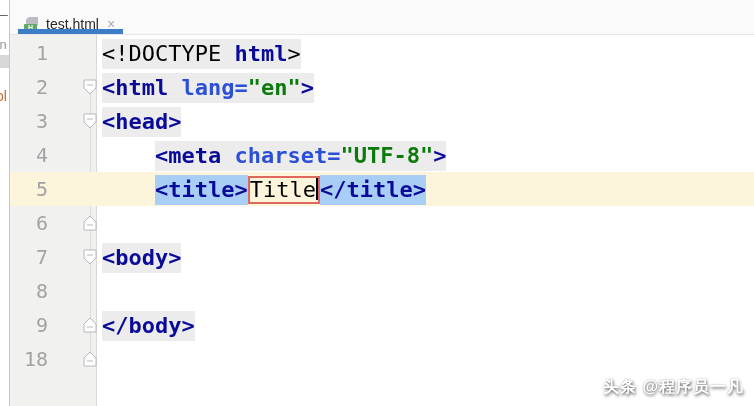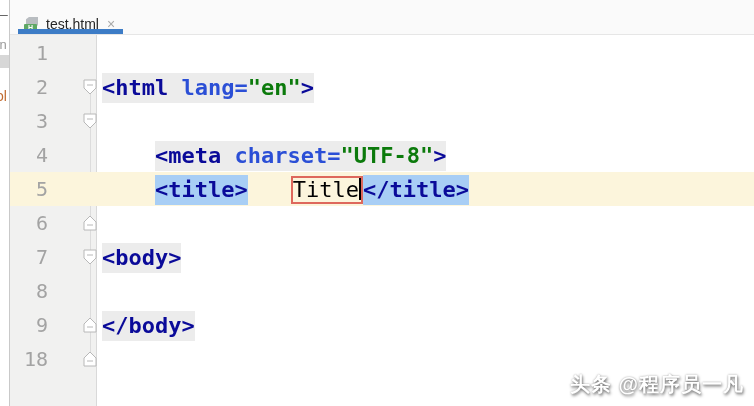--- a/index.html
+++ b/index.html
@@ -46,33 +46,33 @@
            font-family:"DejaVu Sans Mono", monospace; font-size:20px;
            line-height:34px; color:#A3A3A3; flex:none; }
   .g-fold { width:44px; position:relative; flex:none; }
   .g-fold svg { position:absolute; left:29px; top:9px; }
   .code { flex:1; padding-left:4px; white-space:pre;
           font-family:"DejaVu Sans Mono", monospace; font-size:22px; line-height:34px; }
   .tok { display:inline-block; height:30px; line-height:30px; vertical-align:middle;
          white-space:pre; }
   .bg-gray { background:#ECECEC; }
   .bg-sel  { background:#A8CEF5; }
-  .bg-box  { background:#FCF5DC; border:2px solid #DE685C; height:28px; line-height:24px;margin-left:43px; }
+  .bg-box  { background:#FCF5DC; border:2px solid #DE685C; height:28px; line-height:24px; }
   .tok-doctype { color:#000000; }
   .tok-tag  { color:#0A0A99; font-weight:bold; }
   .tok-attr { color:#2B4FD6; font-weight:bold; }
   .tok-val  { color:#0B7A0B; font-weight:bold; }
   .tok-text { color:#000000; }
   .tok-sp   { color:#000000; }
   .caret { display:inline-block; width:2px; height:22px; background:#000;
            vertical-align:-3px; }
 
   
   .watermark { position:absolute; right:10px; bottom:8px; z-index:3;
-               font-size:20px; font-weight:bold; color:#FFFFFF; letter-spacing:1px;
+               font-size:16px; font-weight:bold; color:#FFFFFF; letter-spacing:1px;
                text-shadow:0 0 2px rgba(0,0,0,0.35), 1px 2px 3px rgba(0,0,0,0.5); }
 </style>
 </head>
 <body>
 
 <div class="left-strip">
   <span class="strip-dash">–</span>
   <span class="strip-in">In</span>
   <div class="strip-bar"></div>
   <span class="strip-ol">ol</span>
@@ -92,39 +92,41 @@
     <div class="tab-underline"></div>
   </div>
 
   <div class="editor">
     <div class="gutter-bg"></div>
     <div class="fold-guide"></div>
     <div class="rows" id="rows">
         <div class="row">
           <div class="g-num">1</div>
           <div class="g-fold"></div>
+          <div class="code"><span class="tok tok-doctype bg-gray">&lt;!DOCTYPE </span><span class="tok tok-tag bg-gray">html</span><span class="tok tok-doctype bg-gray">&gt;</span></div>
         </div>
         <div class="row">
           <div class="g-num">2</div>
           <div class="g-fold">
             <svg width="14" height="16" viewBox="0 0 14 16">
               <path d="M1 1 H13 V9 L7 15 L1 9 Z" fill="#FFFFFF" stroke="#B8B8B8"></path>
               <line x1="4" y1="6" x2="10" y2="6" stroke="#B8B8B8"></line>
             </svg>
           </div>
           <div class="code"><span class="tok tok-tag bg-gray">&lt;html</span><span class="tok tok-sp bg-gray"> </span><span class="tok tok-attr bg-gray">lang=</span><span class="tok tok-val bg-gray">"en"</span><span class="tok tok-tag bg-gray">&gt;</span></div>
         </div>
         <div class="row">
           <div class="g-num">3</div>
           <div class="g-fold">
             <svg width="14" height="16" viewBox="0 0 14 16">
               <path d="M1 1 H13 V9 L7 15 L1 9 Z" fill="#FFFFFF" stroke="#B8B8B8"></path>
               <line x1="4" y1="6" x2="10" y2="6" stroke="#B8B8B8"></line>
             </svg>
           </div>
+          <div class="code"><span class="tok tok-tag bg-gray">&lt;head&gt;</span></div>
         </div>
         <div class="row">
           <div class="g-num">4</div>
           <div class="g-fold"></div>
           <div class="code"><span class="tok tok-sp bg-none">    </span><span class="tok tok-tag bg-gray">&lt;meta</span><span class="tok tok-sp bg-gray"> </span><span class="tok tok-attr bg-gray">charset=</span><span class="tok tok-val bg-gray">"UTF-8"</span><span class="tok tok-tag bg-gray">&gt;</span></div>
         </div>
         <div class="row current">
           <div class="g-num">5</div>
           <div class="g-fold"></div>
           <div class="code"><span class="tok tok-sp bg-none">    </span><span class="tok tok-tag bg-sel">&lt;title&gt;</span><span class="tok tok-text bg-box">Title<span class="caret"></span></span><span class="tok tok-tag bg-sel">&lt;/title&gt;</span></div>

